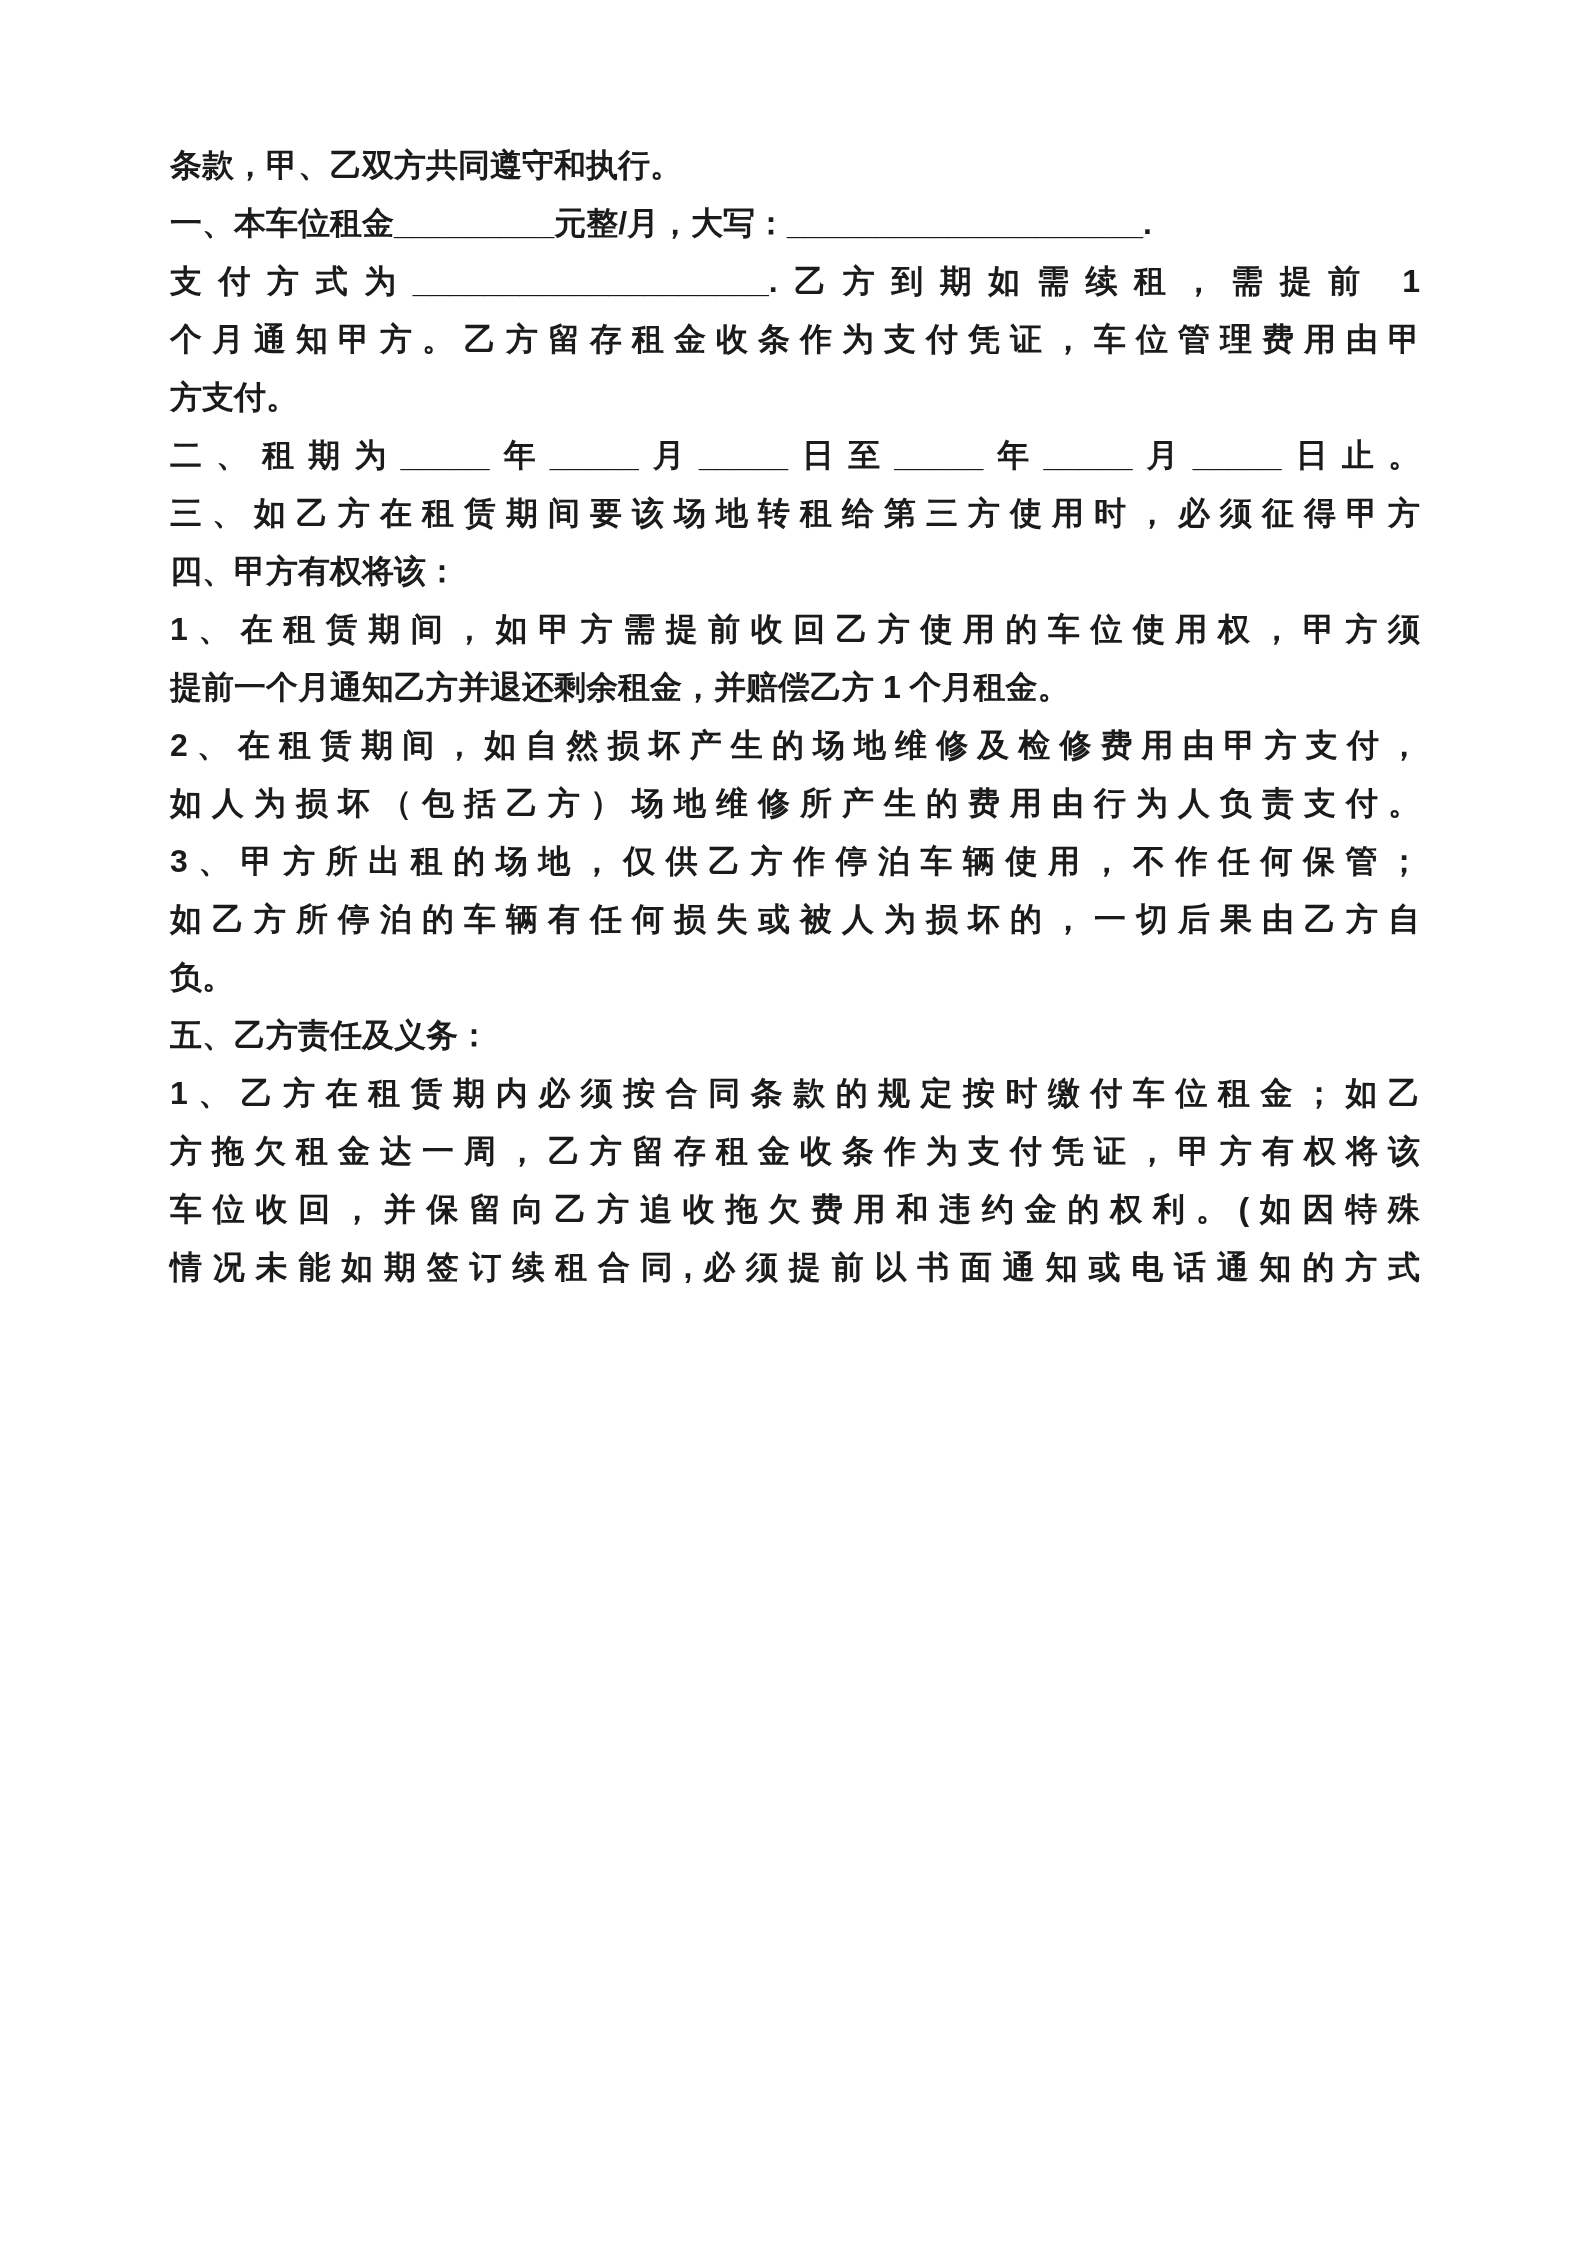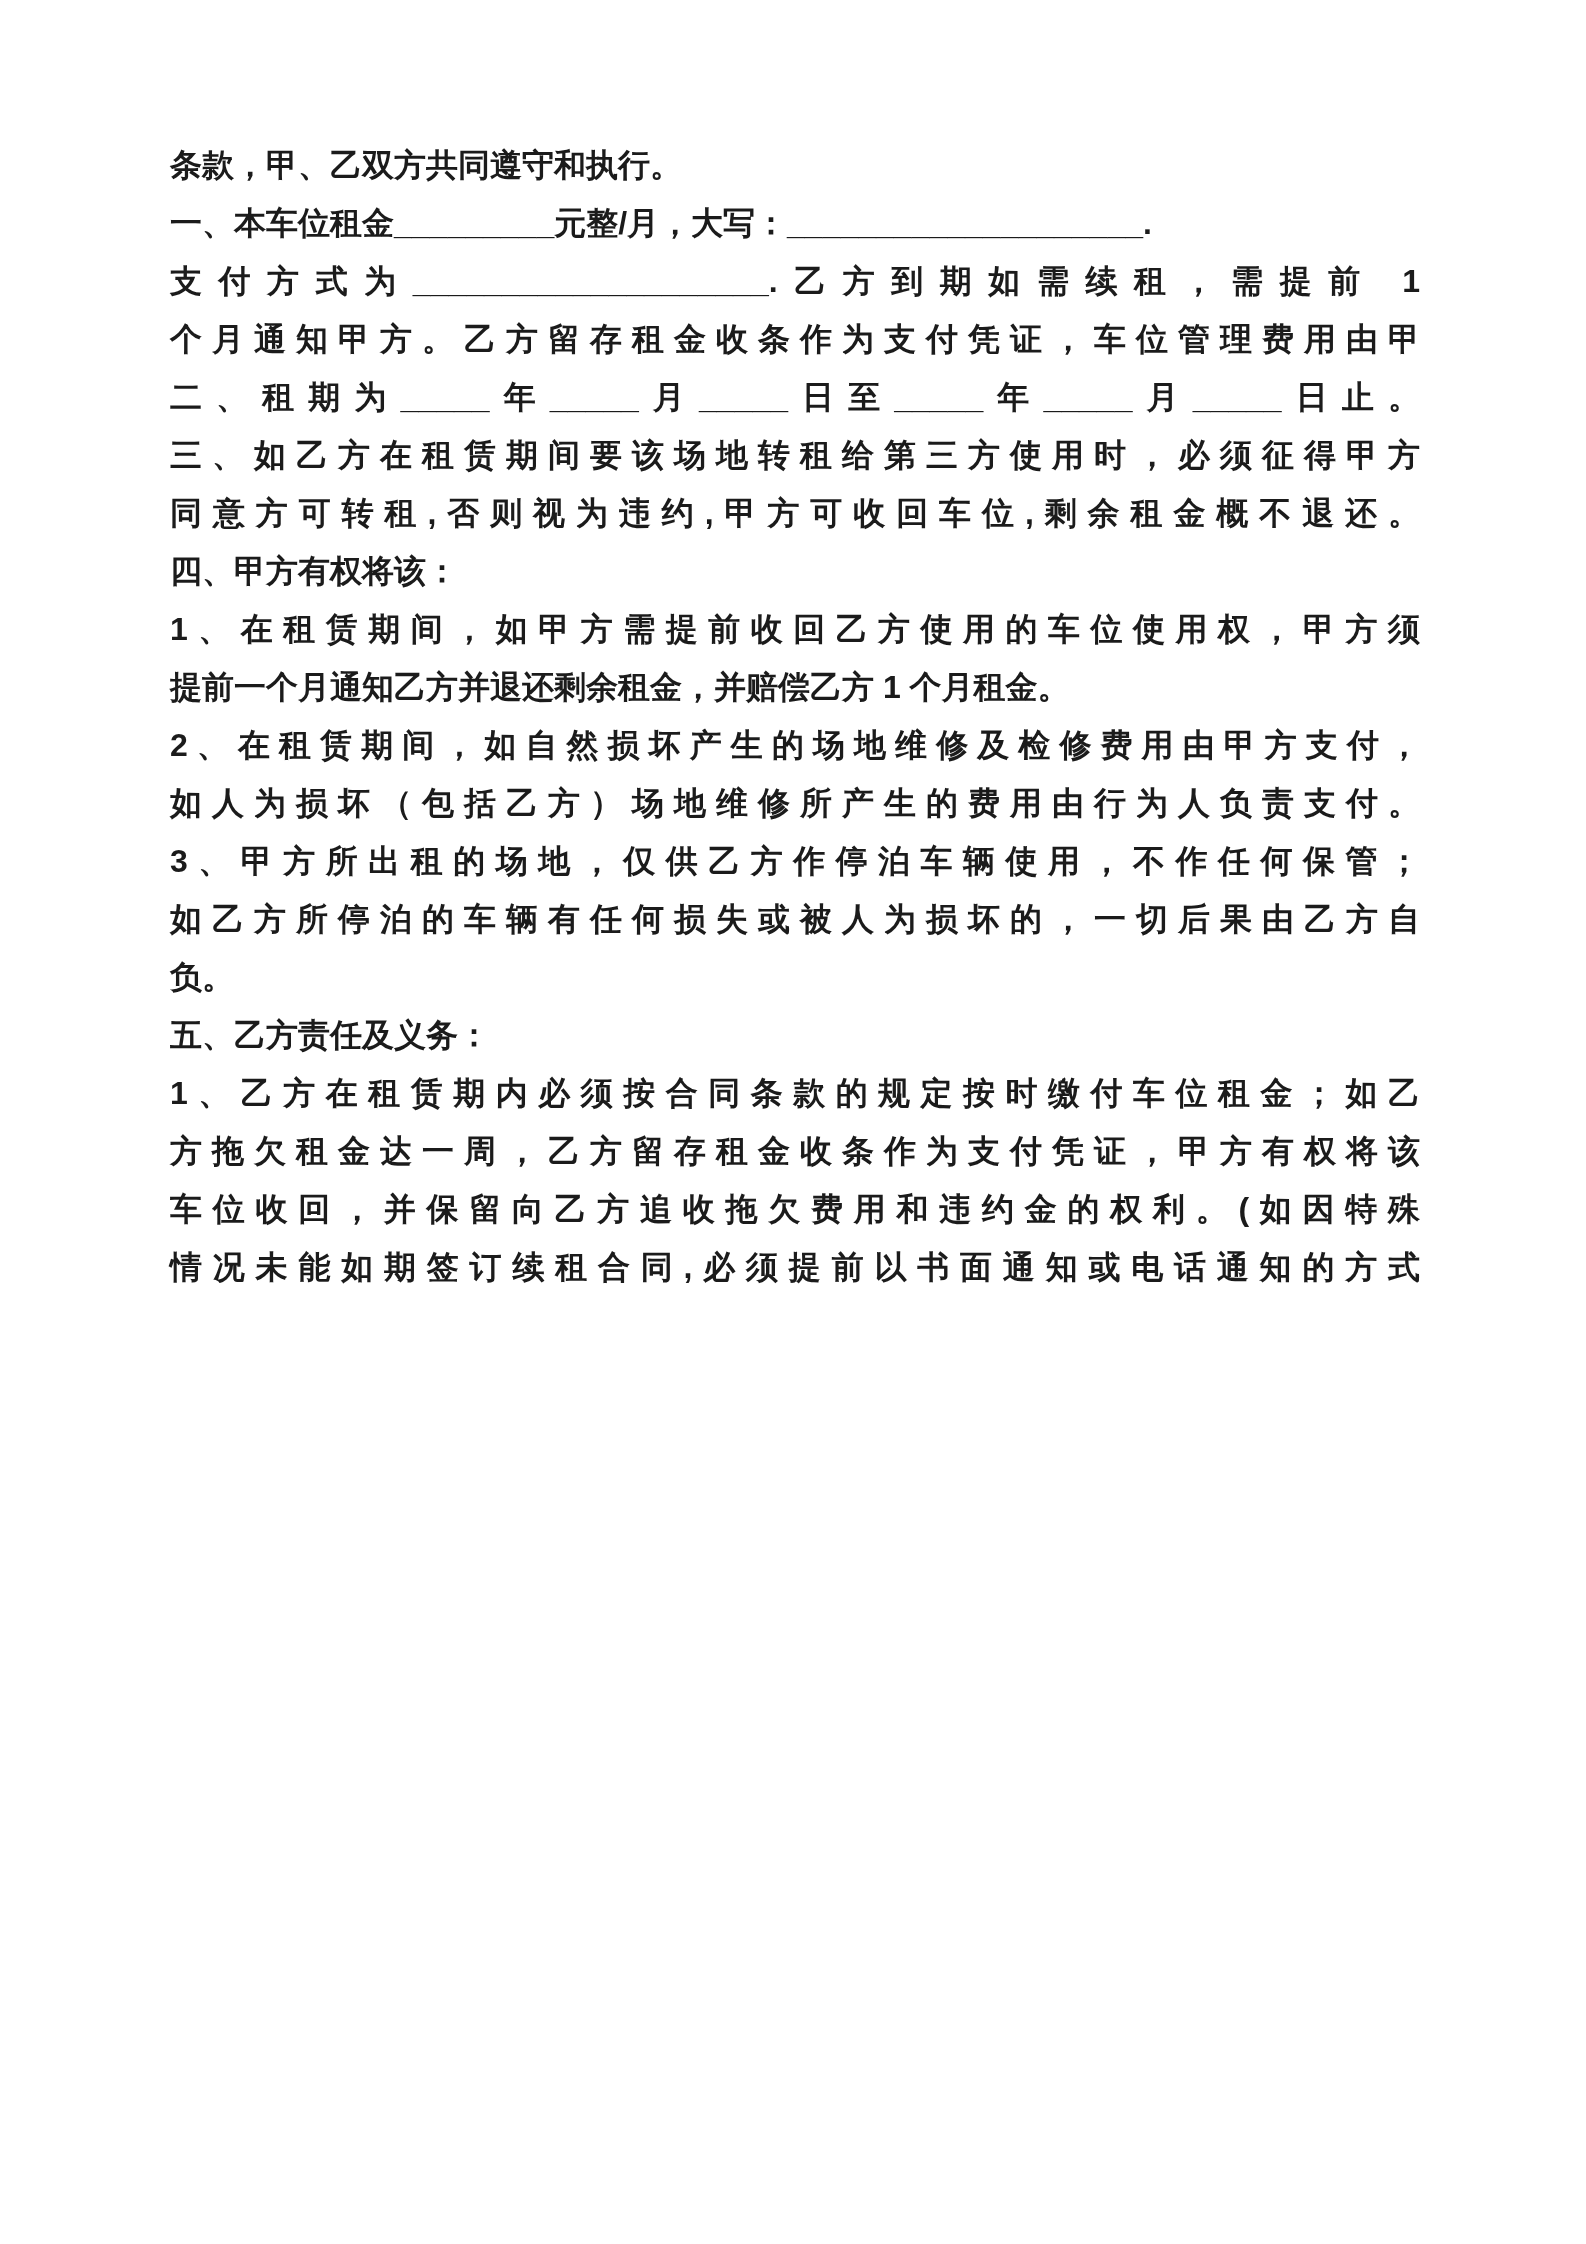--- a/index.html
+++ b/index.html
@@ -38,23 +38,23 @@
 </style>
 </head>
 <body>
 
 <div class="page">
   <div class="contract-body">
       <div class="line">条款，甲、乙双方共同遵守和执行。</div>
       <div class="line">一、本车位租金_________元整/月，大写：____________________.</div>
       <div class="line fill">支付方式为____________________.乙方到期如需续租，需提前 1</div>
       <div class="line fill">个月通知甲方。乙方留存租金收条作为支付凭证，车位管理费用由甲</div>
+      <div class="line">方支付。</div>
       <div class="line fill">二、租期为_____年_____月_____日至_____年_____月_____日止。</div>
       <div class="line fill">三、如乙方在租赁期间要该场地转租给第三方使用时，必须征得甲方</div>
-      <div class="line fill">同意方可转租,否则视为违约,甲方可收回车位,剩余租金概不退还。</div>
       <div class="line">四、甲方有权将该：</div>
       <div class="line fill">1、在租赁期间，如甲方需提前收回乙方使用的车位使用权，甲方须</div>
       <div class="line">提前一个月通知乙方并退还剩余租金，并赔偿乙方 1 个月租金。</div>
       <div class="line fill">2、在租赁期间，如自然损坏产生的场地维修及检修费用由甲方支付，</div>
       <div class="line fill">如人为损坏（包括乙方）场地维修所产生的费用由行为人负责支付。</div>
       <div class="line fill">3、甲方所出租的场地，仅供乙方作停泊车辆使用，不作任何保管；</div>
       <div class="line fill">如乙方所停泊的车辆有任何损失或被人为损坏的，一切后果由乙方自</div>
       <div class="line">负。</div>
       <div class="line">五、乙方责任及义务：</div>
       <div class="line fill">1、乙方在租赁期内必须按合同条款的规定按时缴付车位租金；如乙</div>

